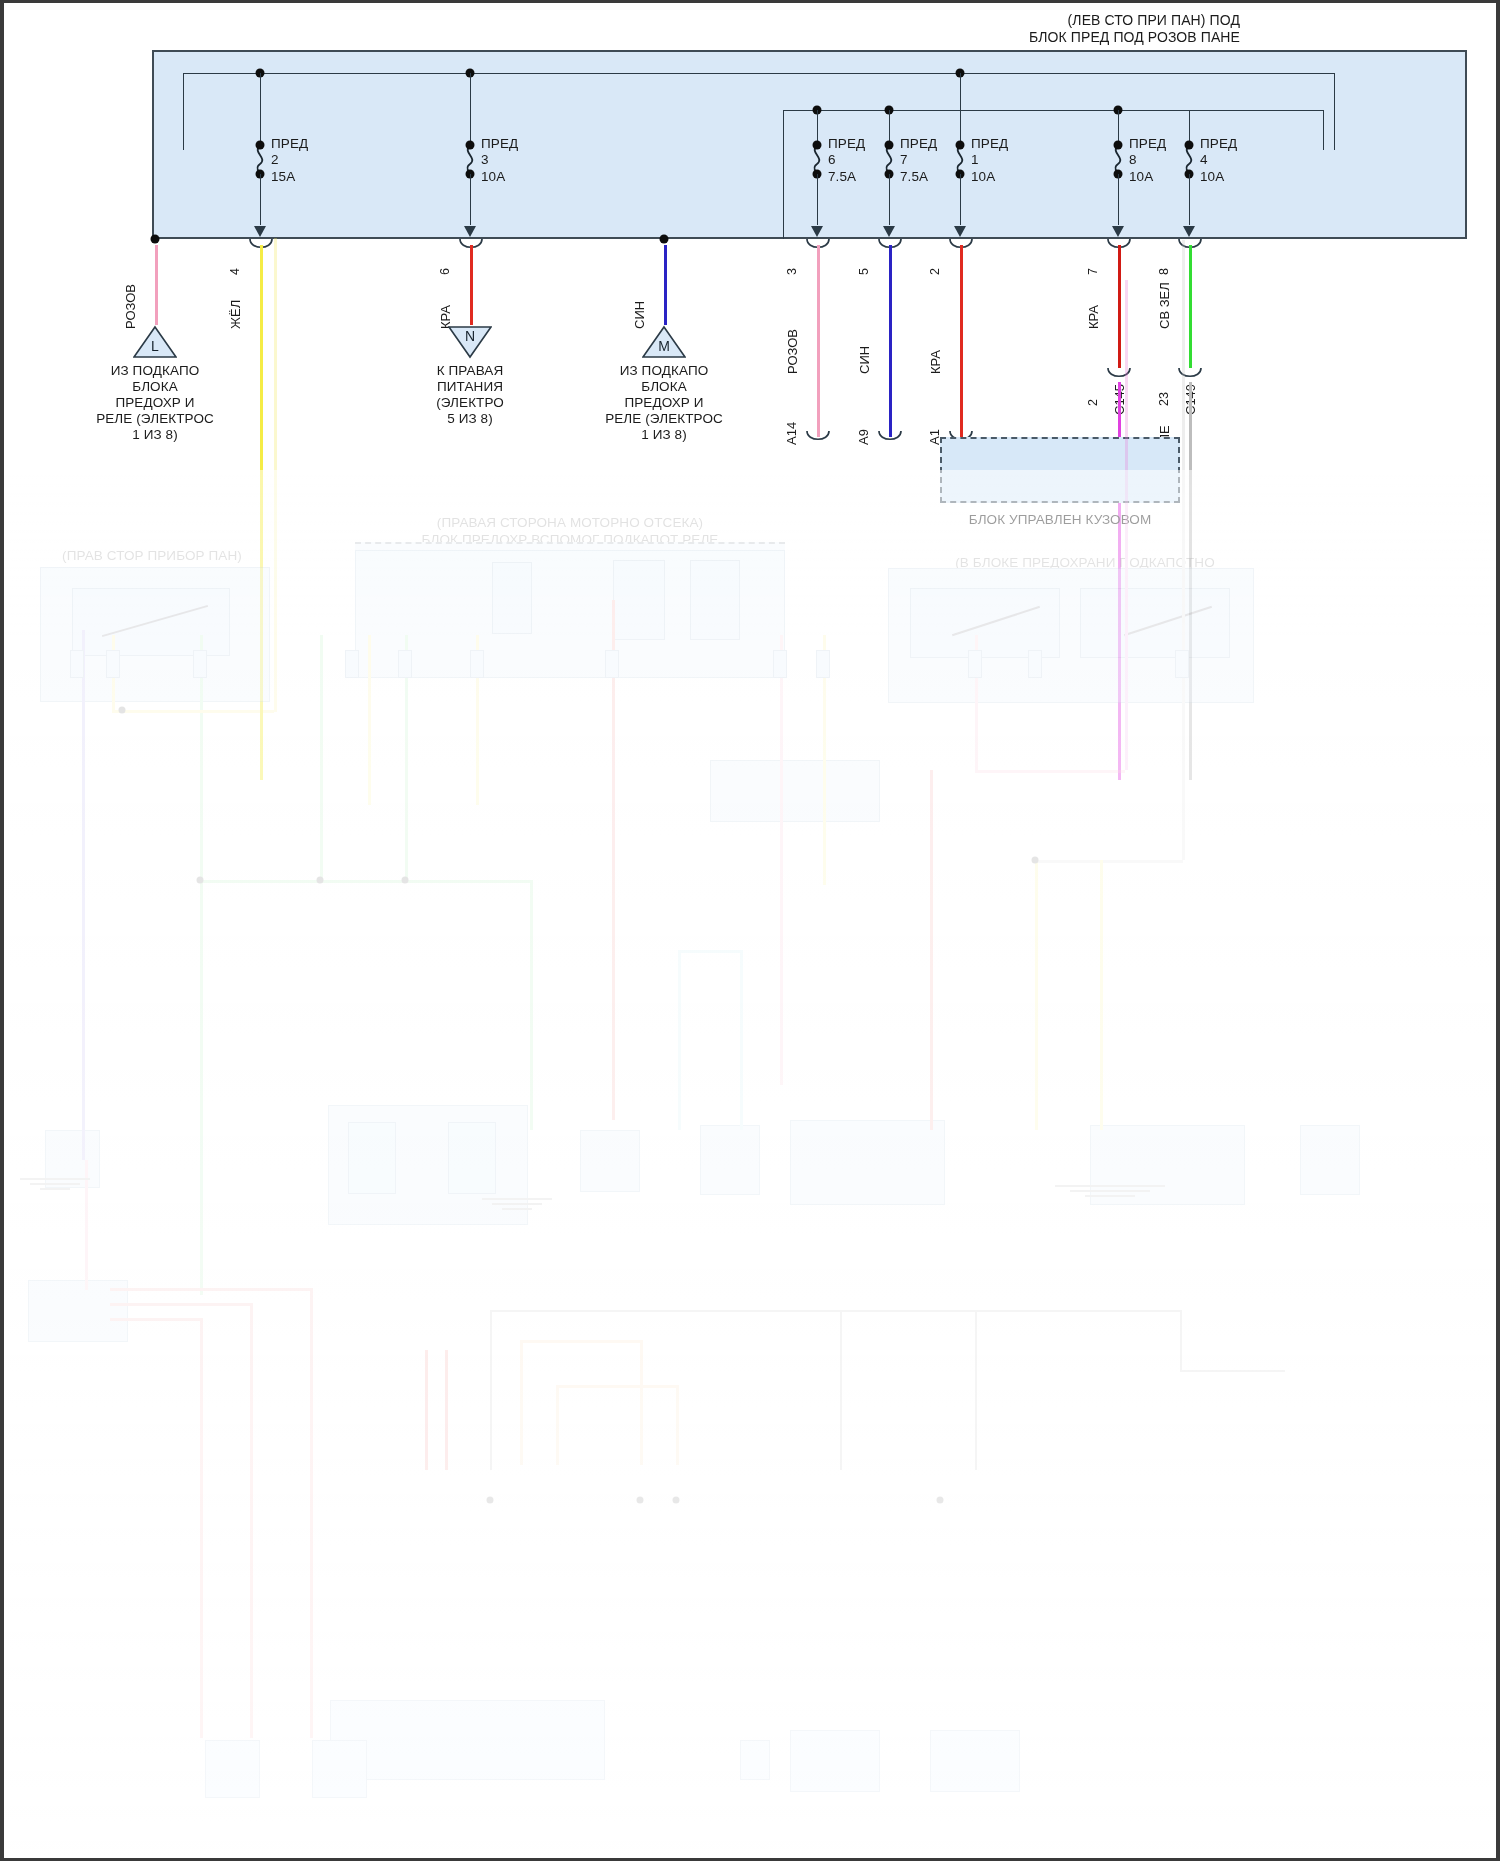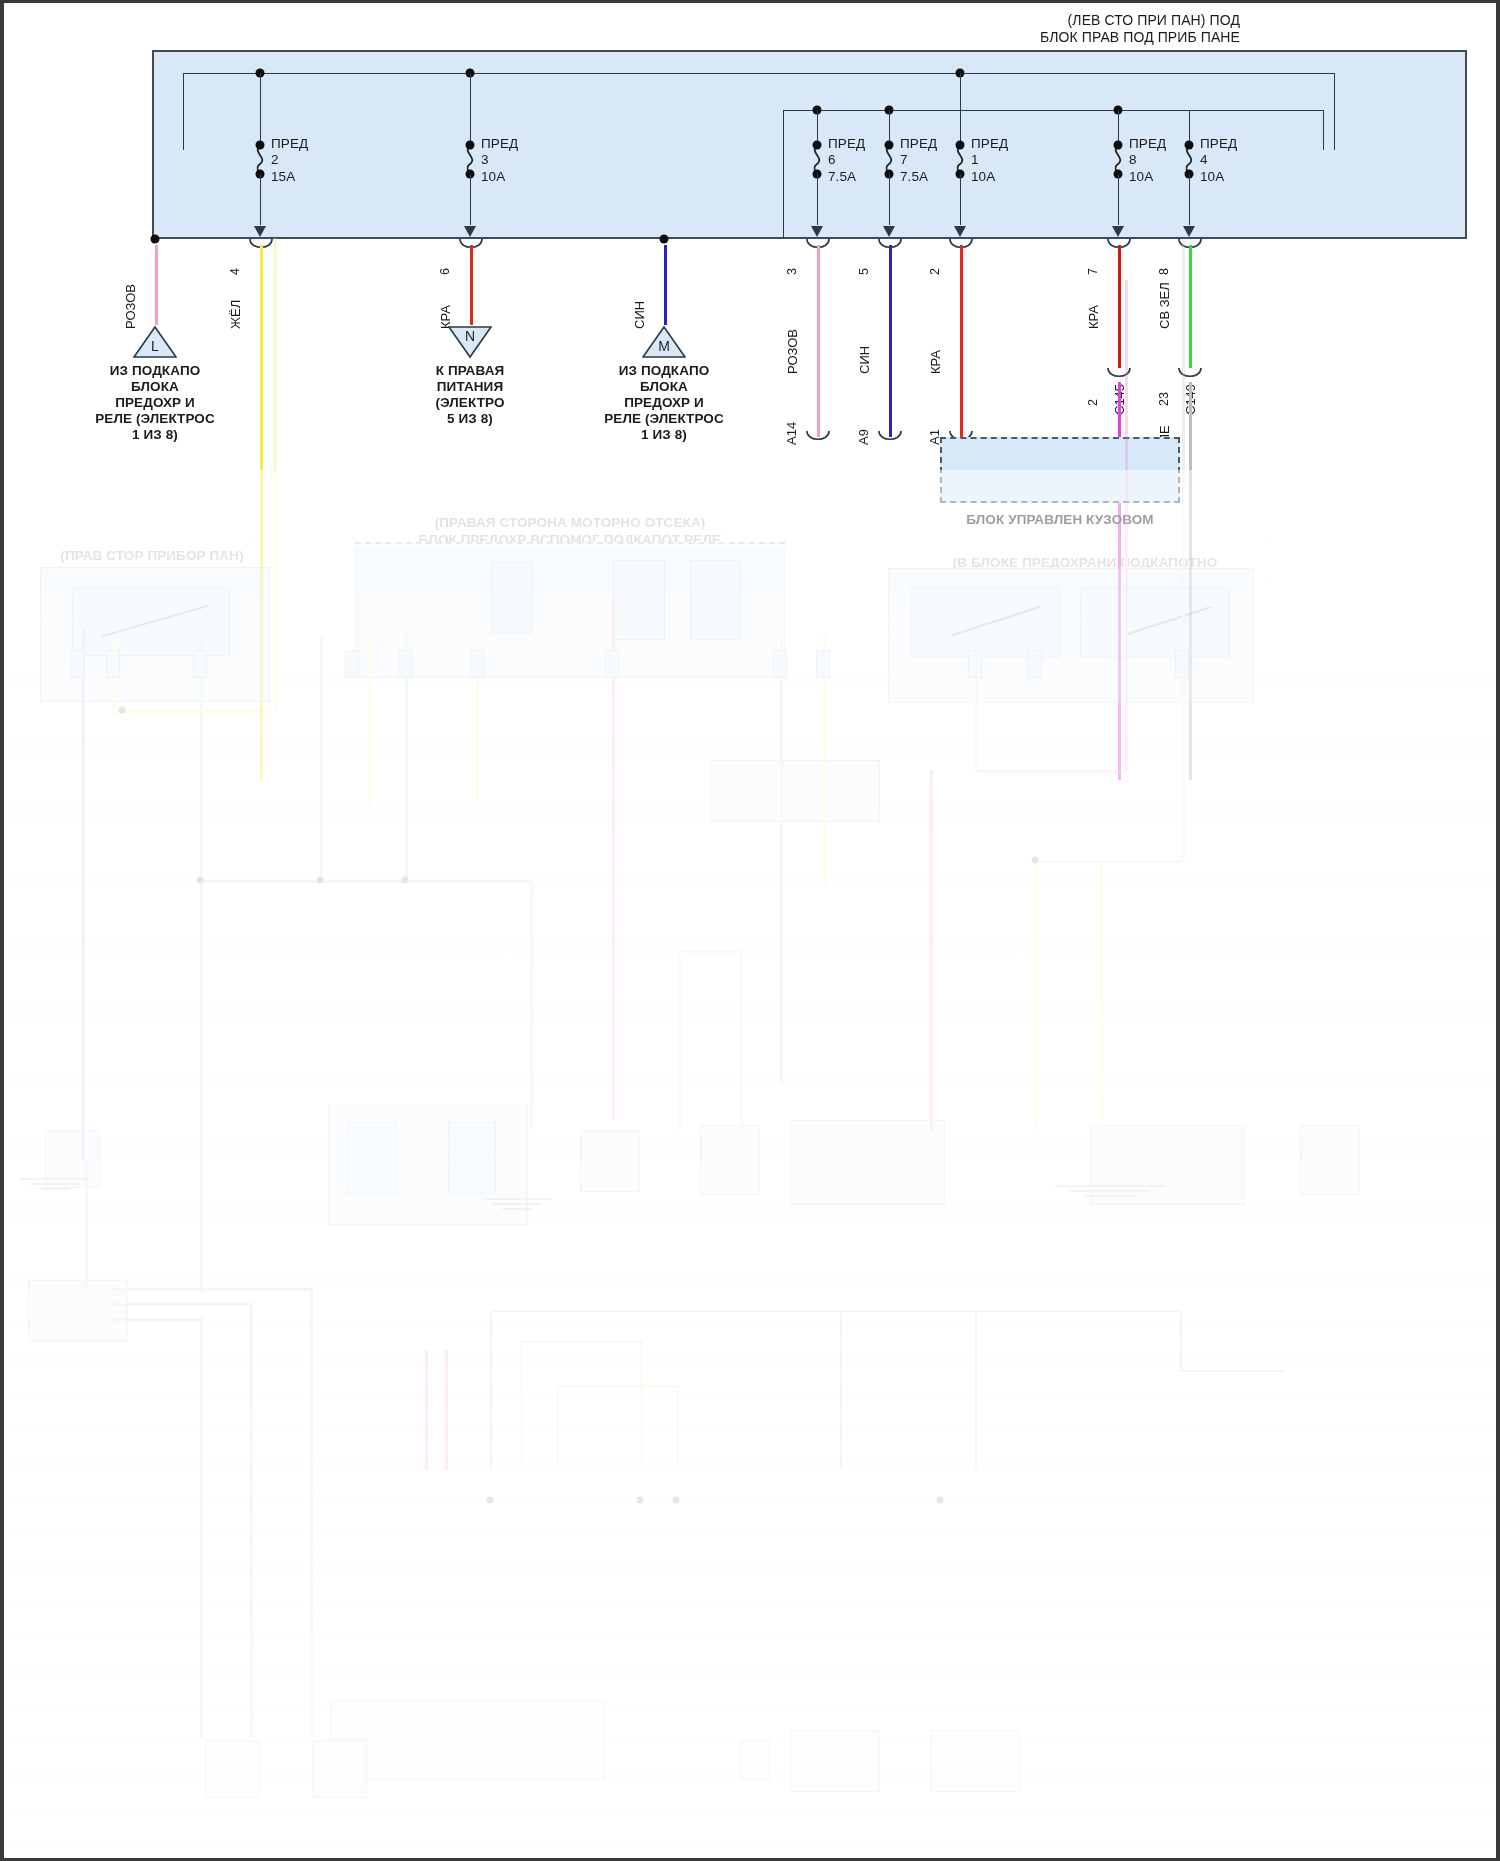--- a/index.html
+++ b/index.html
@@ -3,21 +3,21 @@
 <meta charset="utf-8">
 <style>
   html,body{margin:0;padding:0;background:#fff;}
   body{font-family:"Liberation Sans","DejaVu Sans",sans-serif;}
   #page{position:relative;width:1500px;height:1861px;background:#ffffff;overflow:hidden;}
 
   
   .sheet-border{position:absolute;left:0;top:0;width:1500px;height:1861px;box-sizing:border-box;border-left:4px solid #3a3a3a;border-right:4px solid #3a3a3a;border-top:3px solid #3a3a3a;border-bottom:3px solid #3a3a3a;pointer-events:none;}
 
   .lbl{position:absolute;font-size:13.5px;color:#1b1b1b;line-height:16px;white-space:nowrap;letter-spacing:0.1px;}
-  .lbl.c{text-align:center;transform:translateX(-50%);font-weight:bold;}
+  .lbl.c{text-align:center;transform:translateX(-50%);}
   .lbl.r{text-align:right;transform:translateX(-100%);}
   .lbl.big{font-size:14px;}
   .vlbl{position:absolute;font-size:13px;color:#1b1b1b;white-space:nowrap;transform-origin:left bottom;transform:rotate(-90deg);}
   .vlbl.sm{font-size:12.5px;}
 
   .fusebox{position:absolute;background:#d9e8f7;border:2px solid #3f4b55;box-sizing:border-box;}
   .dashbox{position:absolute;background:#d7e8f8;border:2.5px dashed #4a5a68;box-sizing:border-box;}
 
   .wire{position:absolute;}
   .vline{position:absolute;width:0;border-left-width:1.6px;border-left-style:solid;}
@@ -37,21 +37,21 @@
   .gbox2{position:absolute;background:#bfdcf4;border:1px solid #6e96ba;box-sizing:border-box;}
   .gnd{position:absolute;}
   .splice{position:absolute;width:7px;height:7px;border-radius:50%;background:#111;transform:translate(-50%,-50%);}
 </style>
 </head>
 <body>
 
 <div id="page">
 
   <div class="lbl r big" style="left:1240px;top:12px;">(ЛЕВ СТО ПРИ ПАН) ПОД</div>
-  <div class="lbl r big" style="left:1240px;top:29px;">БЛОК ПРАВ ПОД ПРИБ ПАНЕ</div>
+  <div class="lbl r big" style="left:1240px;top:29px;">БЛОК ПРЕД ПОД РОЗОВ ПАНЕ</div>
 
   <div class="fusebox" style="left:152px;top:50px;width:1315px;height:189px;"></div>
 
   <div class="hline" style="left:183px;top:73px;width:1151px;border-color:#2b3a46;"></div>
   <div class="hline" style="left:783px;top:110px;width:540px;border-color:#2b3a46;"></div>
 
   <div class="vline" style="left:783px;top:110px;height:129px;border-color:#2b3a46;"></div>
   <div class="vline" style="left:1323px;top:110px;height:40px;border-color:#2b3a46;"></div>
   <div class="vline" style="left:183px;top:73px;height:77px;border-color:#2b3a46;"></div>
   <div class="vline" style="left:1334px;top:73px;height:77px;border-color:#2b3a46;"></div>

